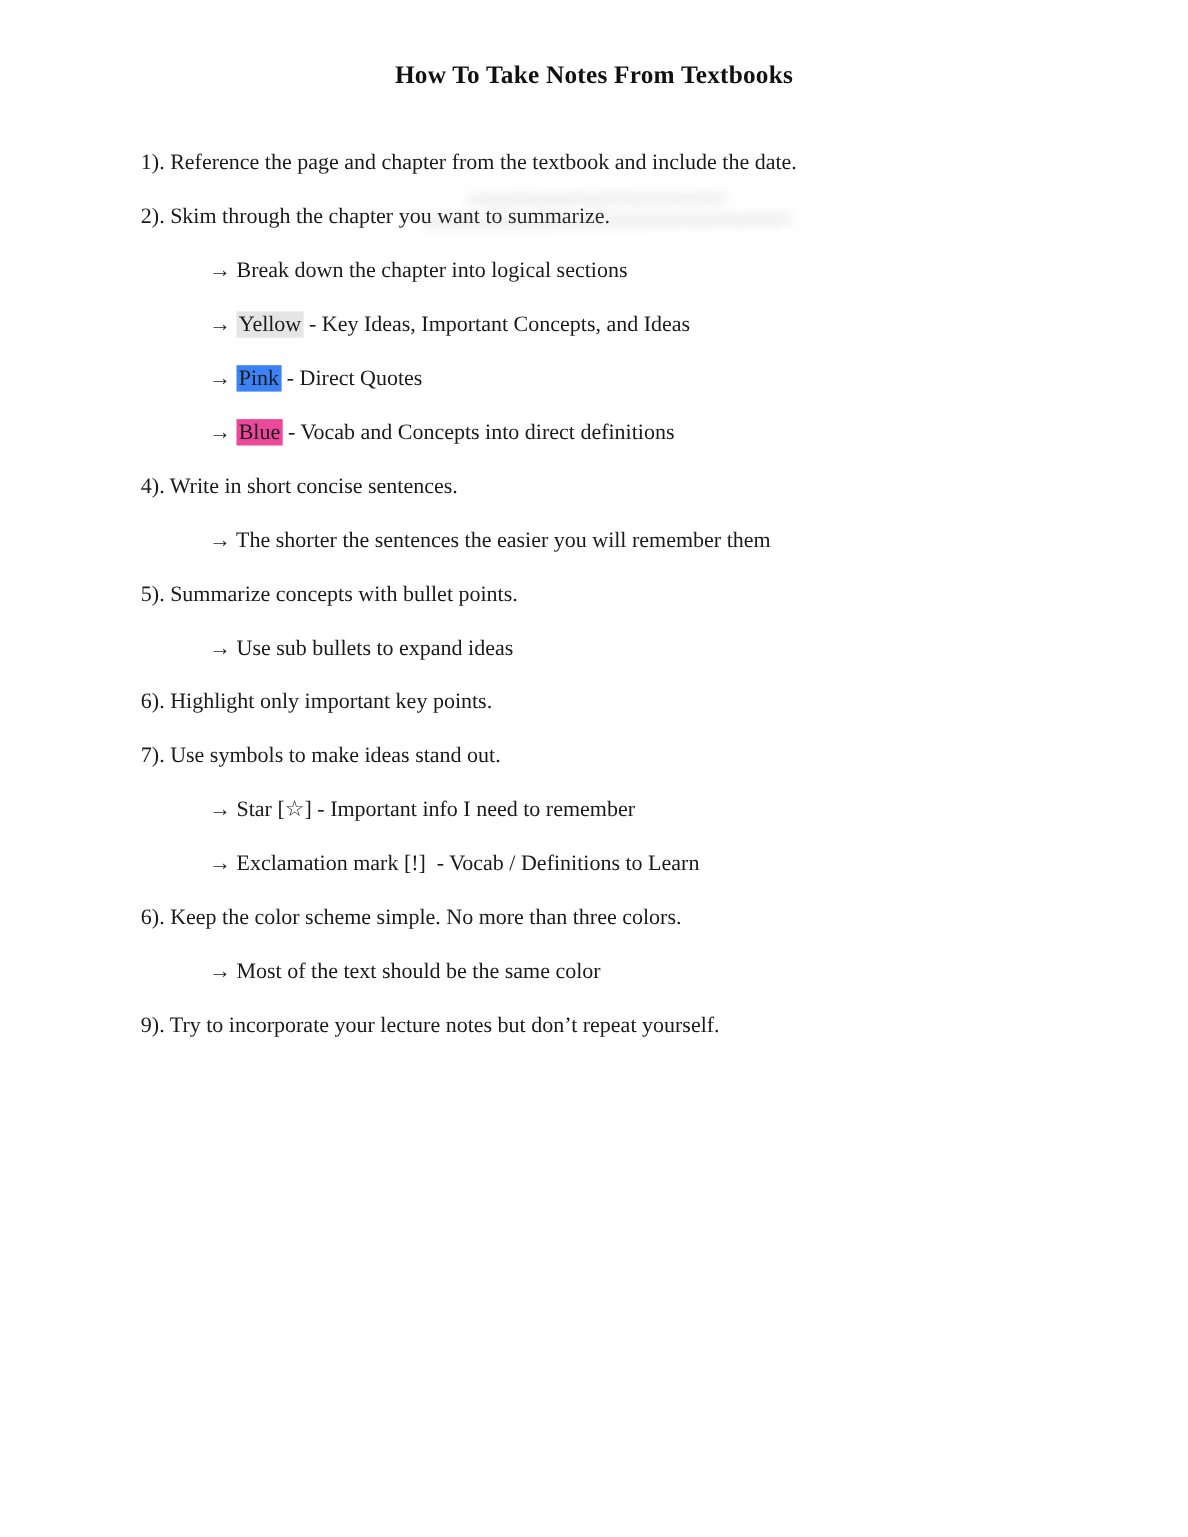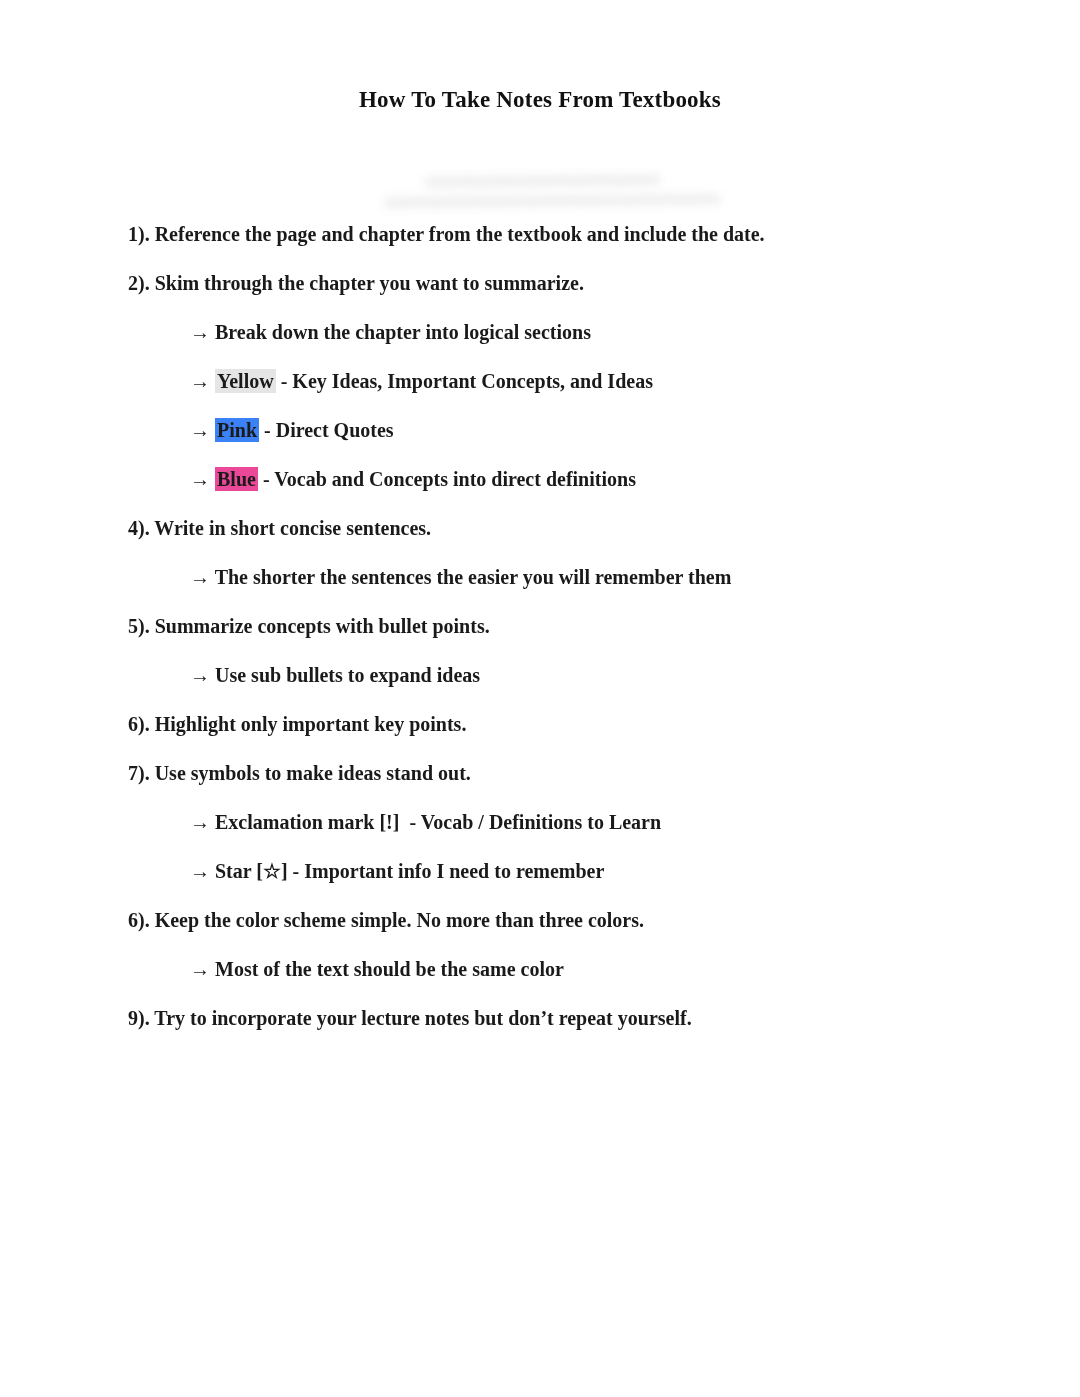--- a/index.html
+++ b/index.html
@@ -10,21 +10,21 @@
   .page {
     position: relative;
     width: 1080px;
     height: 1397px;
     background: #ffffff;
     font-family: "Liberation Serif", "DejaVu Serif", serif;
     color: #1a1a1a;
     overflow: hidden;
   }
   .title-wrap {
-    padding-top: 87px;
+    padding-top: 55px;
     text-align: center;
   }
   .doc-title {
     font-size: 23px;
     font-weight: bold;
     letter-spacing: 0.2px;
     color: #111111;
   }
   
   .smudge {
@@ -41,24 +41,23 @@
     left: 0;
     width: 100%;
     height: 10px;
     background: rgba(160, 160, 160, 0.18);
     filter: blur(5px);
     transform: rotate(-0.6deg);
   }
   .smudge .streak1 { top: 4px; width: 70%; left: 12%; }
   .smudge .streak2 { top: 24px; }
   .list {
-    margin-top: 108px;
+    margin-top: 54px;
     padding-left: 128px;
     padding-right: 64px;
-    font-weight: bold;
   }
   .list p {
     margin: 0 0 23px 0;
     font-size: 20px;
     line-height: 26px;
     white-space: pre-wrap;
   }
   .list p.sub {
     padding-left: 62px;
   }
@@ -96,22 +95,22 @@
 
     <p class="item">4). Write in short concise sentences.</p>
     <p class="sub">→ The shorter the sentences the easier you will remember them</p>
 
     <p class="item">5). Summarize concepts with bullet points.</p>
     <p class="sub">→ Use sub bullets to expand ideas</p>
 
     <p class="item">6). Highlight only important key points.</p>
 
     <p class="item">7). Use symbols to make ideas stand out.</p>
+    <p class="sub">→ Star [☆] - Important info I need to remember</p>
     <p class="sub">→ Exclamation mark [!]  - Vocab / Definitions to Learn</p>
-    <p class="sub">→ Star [☆] - Important info I need to remember</p>
 
     <p class="item">6). Keep the color scheme simple. No more than three colors.</p>
     <p class="sub">→ Most of the text should be the same color</p>
 
     <p class="item">9). Try to incorporate your lecture notes but don’t repeat yourself.</p>
 
   </div>
 </div>
 
 </body></html>

